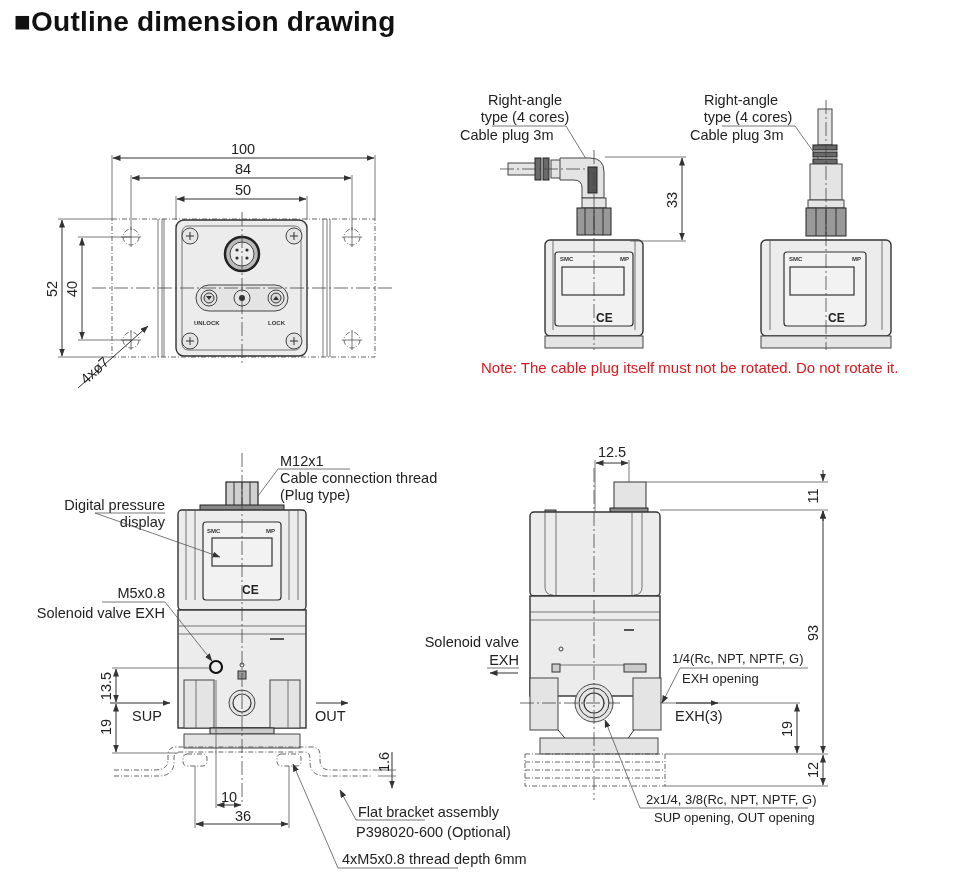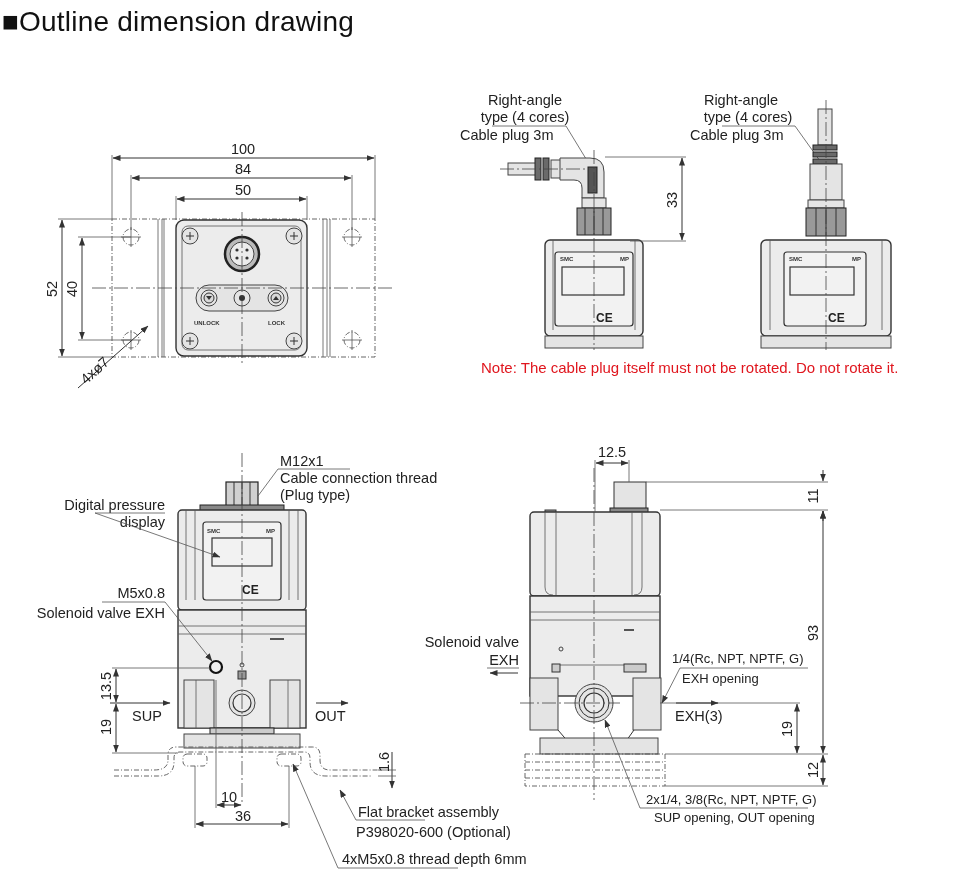--- a/index.html
+++ b/index.html
@@ -1,17 +1,17 @@
 <!DOCTYPE html>
 <html><head>
 <meta charset="utf-8">
 <style>
   html, body { margin: 0; padding: 0; background: #ffffff; }
   body { width: 960px; height: 894px; position: relative; overflow: hidden; font-family: "Liberation Sans", sans-serif; }
-  .title { position: absolute; left: 2px; top: 6px; font-size: 28px; font-weight: normal; color: #111; letter-spacing: 0.2px; }
+  .title { position: absolute; left: 14px; top: 6px; font-size: 28px; font-weight: bold; color: #111; letter-spacing: 0.2px; }
   svg.drawing { position: absolute; left: 0; top: 0; }
   .lbl { font-family: "Liberation Sans", sans-serif; font-size: 14.5px; fill: #222; }
   .dim { font-family: "Liberation Sans", sans-serif; font-size: 14.5px; fill: #222; }
   .note { font-family: "Liberation Sans", sans-serif; font-size: 15px; fill: #e0161e; }
   .tiny { font-family: "Liberation Sans", sans-serif; font-size: 6px; font-weight: bold; fill: #333; }
   .body { fill: #ececec; stroke: #333; stroke-width: 1.4; }
   .bodyl { fill: #e4e4e4; stroke: #444; stroke-width: 1; }
   .ln { stroke: #333; stroke-width: 1; fill: none; }
   .thin { stroke: #555; stroke-width: 0.8; fill: none; }
   .cl { stroke: #444; stroke-width: 0.8; fill: none; stroke-dasharray: 14 3 2 3; }

